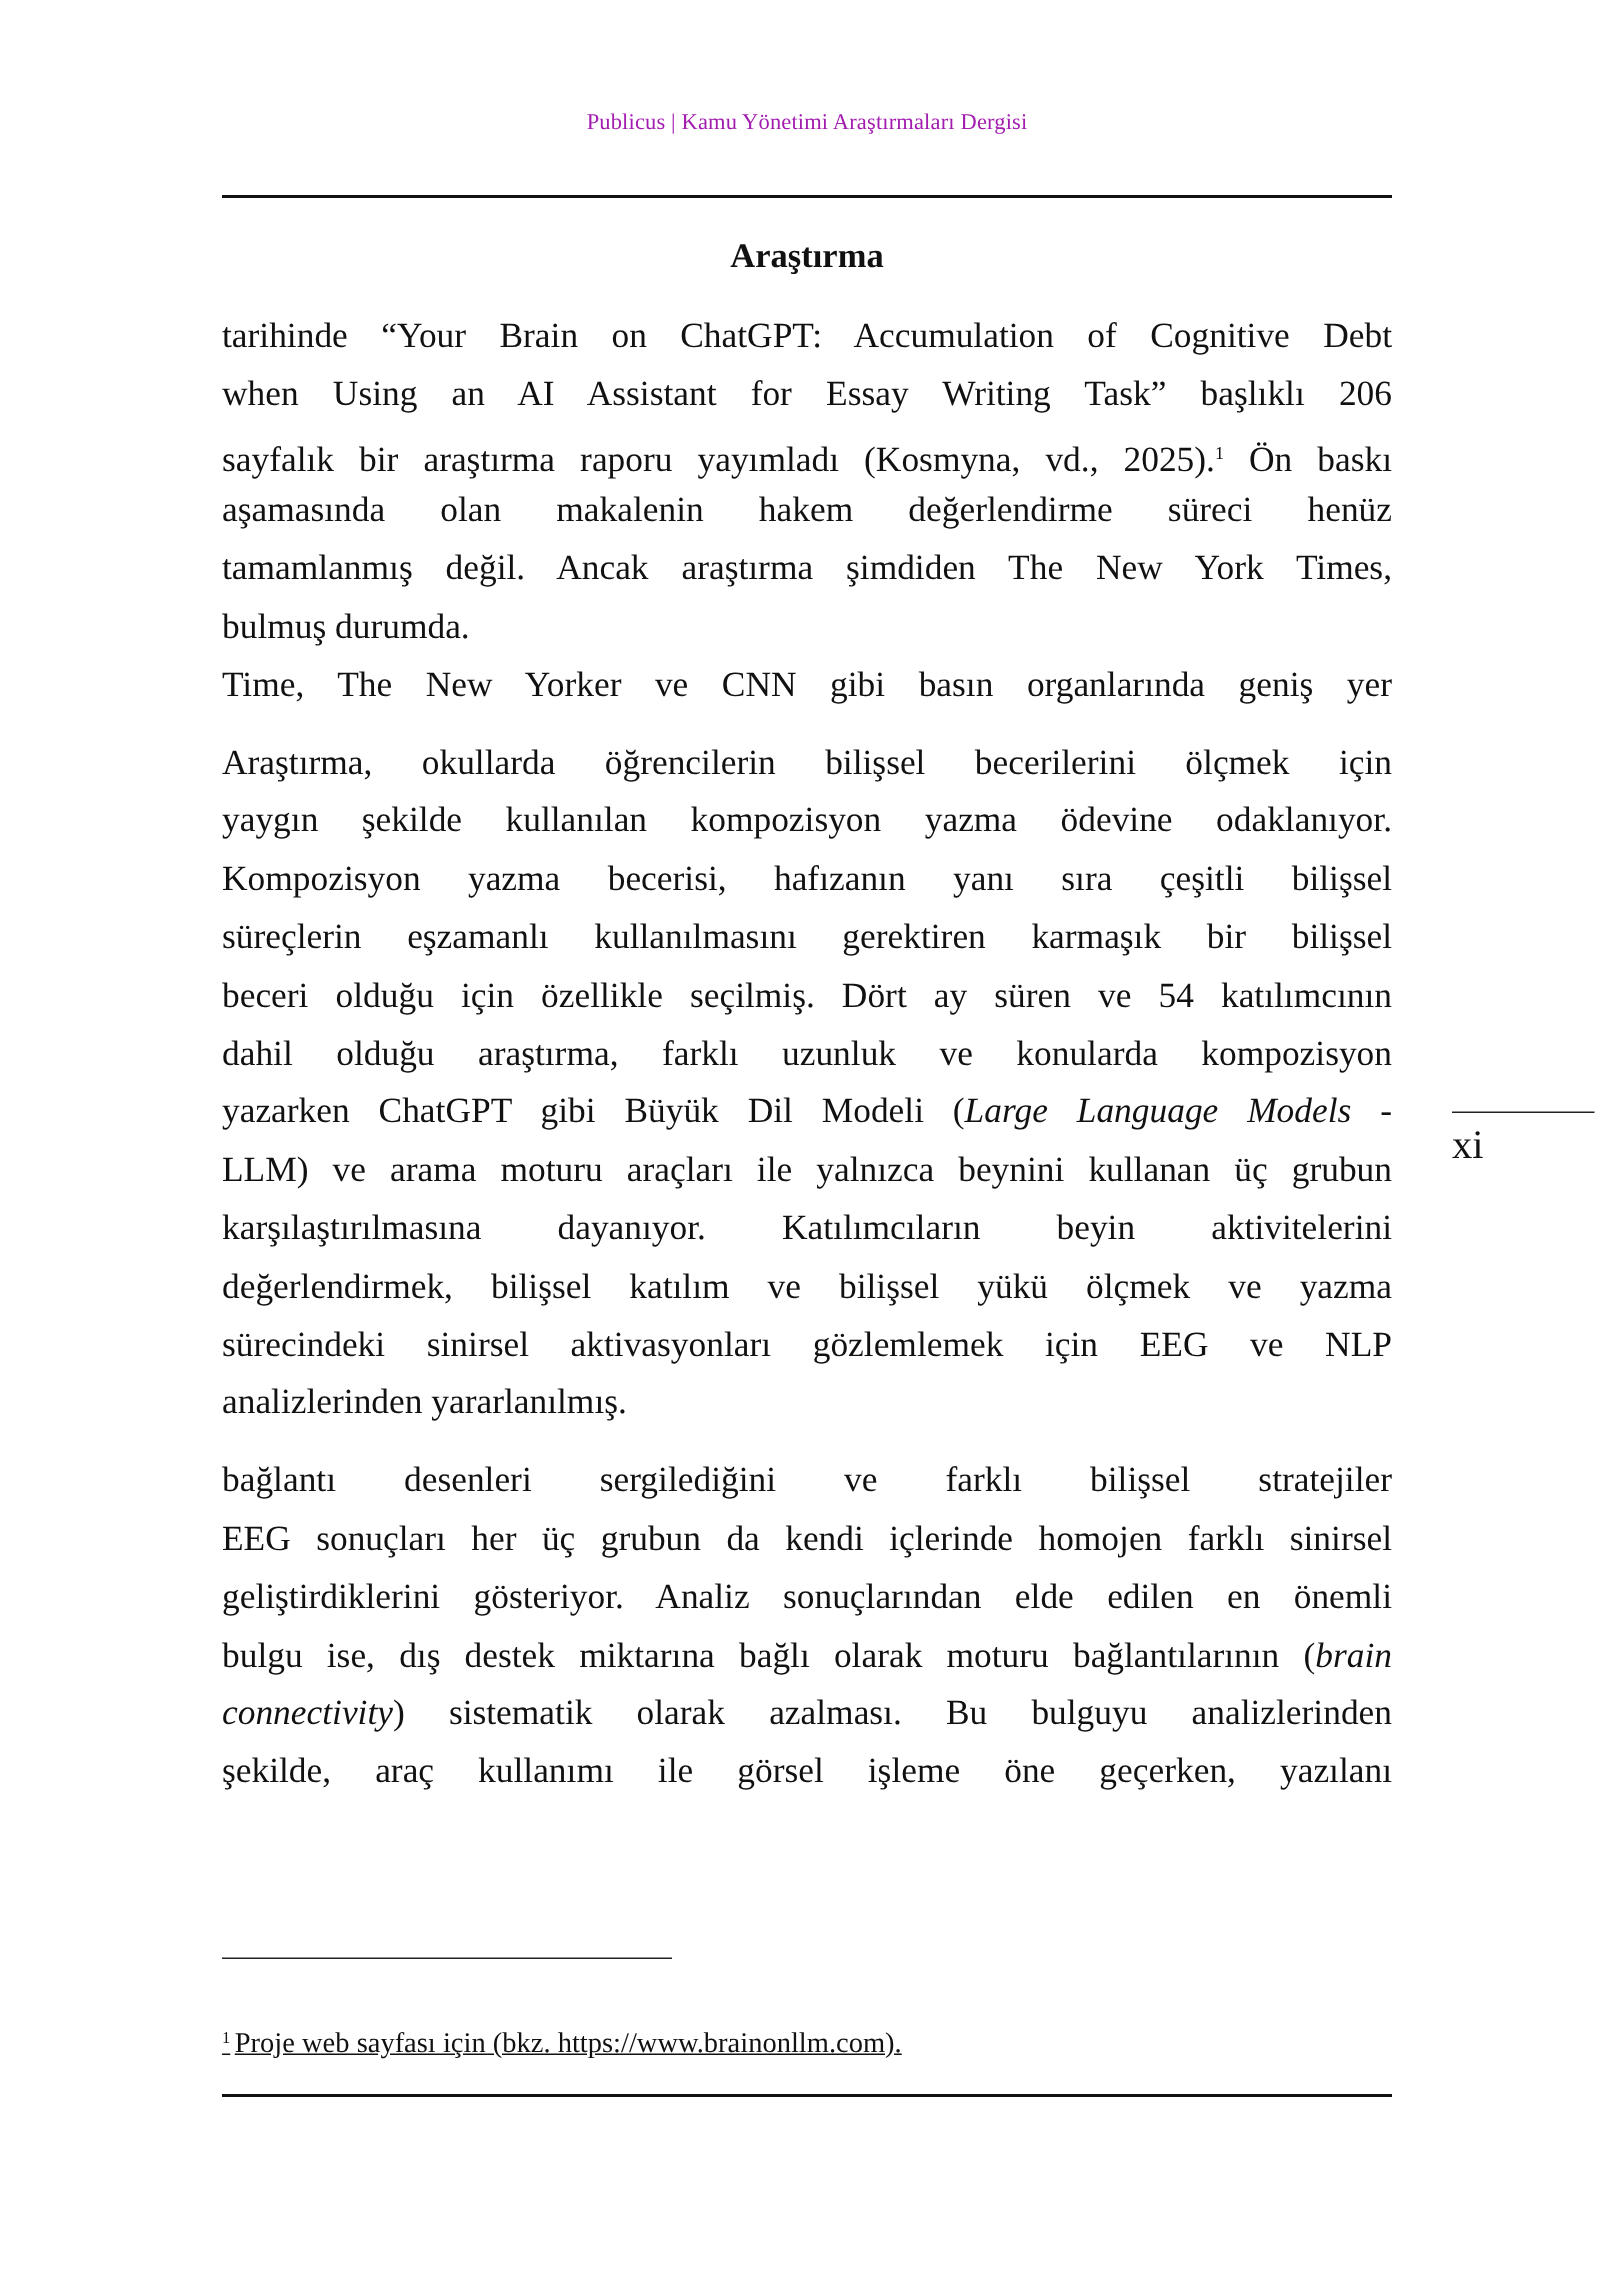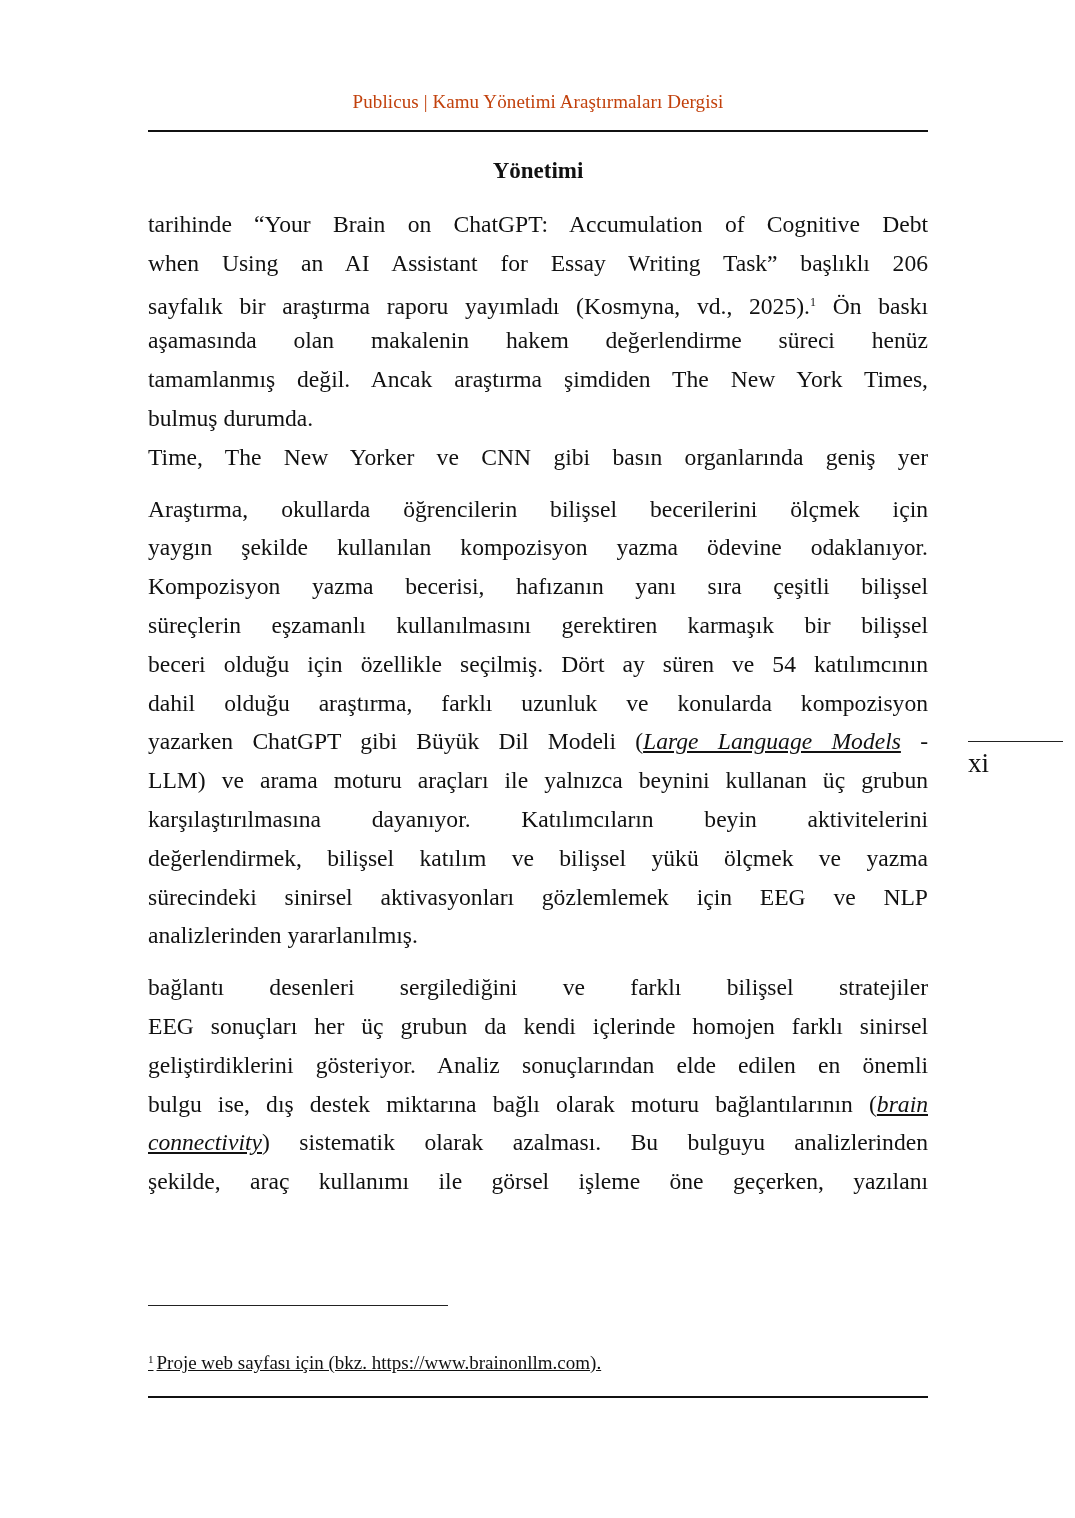--- a/index.html
+++ b/index.html
@@ -1,42 +1,42 @@
 <!DOCTYPE html>
 <html><head>
 <meta charset="utf-8">
 <style>
   html, body { margin: 0; padding: 0; background: #ffffff; }
   body { width: 1075px; height: 1518px; position: relative; overflow: hidden;
          font-family: "Liberation Serif", "DejaVu Serif", serif; color: #111; }
   .running-head { position: absolute; top: 74px; left: 148px; width: 780px; text-align: center;
-                  font-size: 19px; color: #c2410c; letter-spacing: 0.1px; margin-top: 17px; }
+                  font-size: 15px; color: #a21caf; letter-spacing: 0.1px; }
   .rule-top { position: absolute; top: 130px; left: 148px; width: 780px; height: 0; border-top: 2.5px solid #111; }
   .title { position: absolute; top: 158px; left: 148px; width: 780px; text-align: center;
            font-size: 23px; font-weight: bold; }
   .body-text { position: absolute; top: 205px; left: 148px; width: 780px; }
   .para { font-size: 23.6px; line-height: 38.8px; text-align: justify; margin: 0 0 13px 0; }
   .para .line { display: block; text-align: justify; text-align-last: justify; height: 38.8px; white-space: nowrap; }
   .para .line.last { text-align-last: left; }
   sup.fn { font-size: 12px; vertical-align: 8px; }
-  i { font-style: italic; text-decoration: underline; }
+  i { font-style: italic; }
   .side-rule { position: absolute; top: 741px; left: 968px; width: 95px; border-top: 1.3px solid #222; }
   .page-num { position: absolute; top: 748px; left: 968px; width: 95px; text-align: left; font-size: 27px; }
   .fn-rule { position: absolute; top: 1305px; left: 148px; width: 300px; border-top: 1.5px solid #222; }
   .footnote { position: absolute; top: 1352px; left: 148px; width: 780px; font-size: 19px; color: #111; text-decoration: underline; }
   .footnote sup { font-size: 11px; vertical-align: 6px; margin-right: 3px; }
   .rule-bottom { position: absolute; top: 1396px; left: 148px; width: 780px; border-top: 2.5px solid #111; }
 </style>
 </head>
 <body>
 
 <div class="running-head">Publicus | Kamu Yönetimi Araştırmaları Dergisi</div>
 <div class="rule-top"></div>
 
-<div class="title">Yönetimi</div>
+<div class="title">Araştırma</div>
 
 <div class="body-text">
   <div class="para">
     <span class="line">tarihinde “Your Brain on ChatGPT: Accumulation of Cognitive Debt</span>
     <span class="line">when Using an AI Assistant for Essay Writing Task” başlıklı 206</span>
     <span class="line"><span>sayfalık bir araştırma raporu yayımladı (Kosmyna, vd., 2025).</span><sup class="fn">1</sup><span> Ön baskı</span></span>
     <span class="line">aşamasında olan makalenin hakem değerlendirme süreci henüz</span>
     <span class="line">tamamlanmış değil. Ancak araştırma şimdiden The New York Times,</span>
     <span class="line last">bulmuş durumda.</span>
     <span class="line">Time, The New Yorker ve CNN gibi basın organlarında geniş yer</span>

